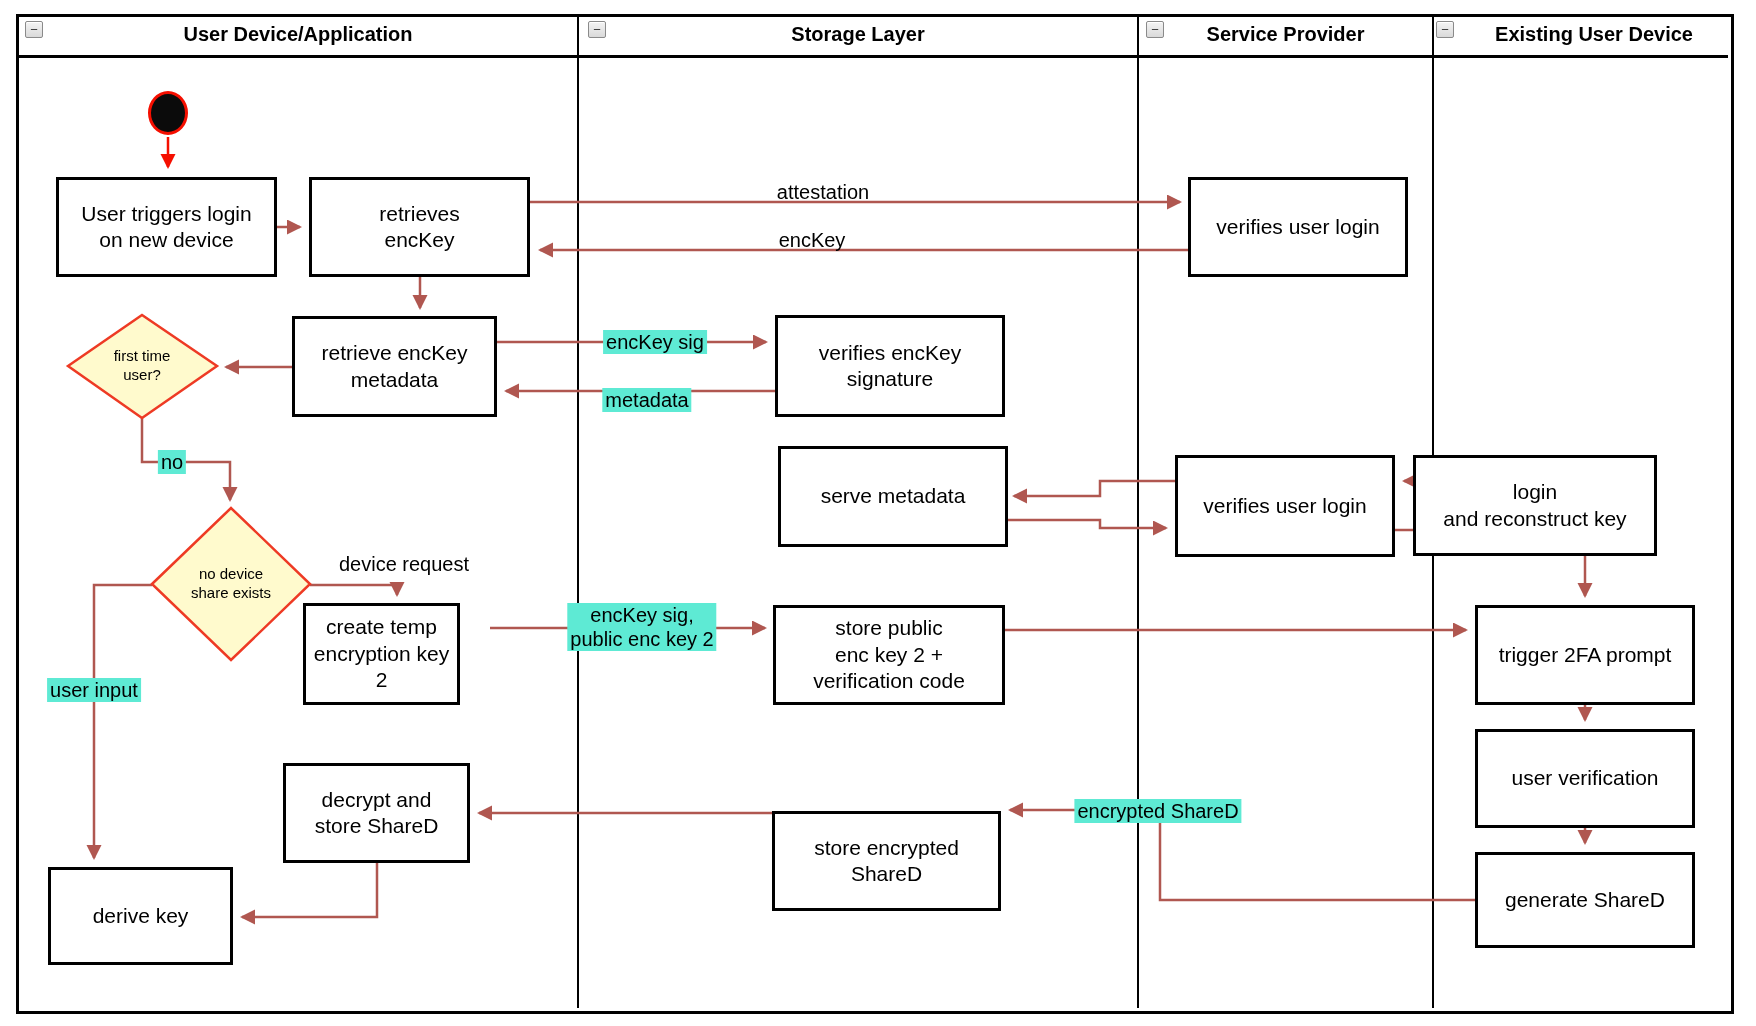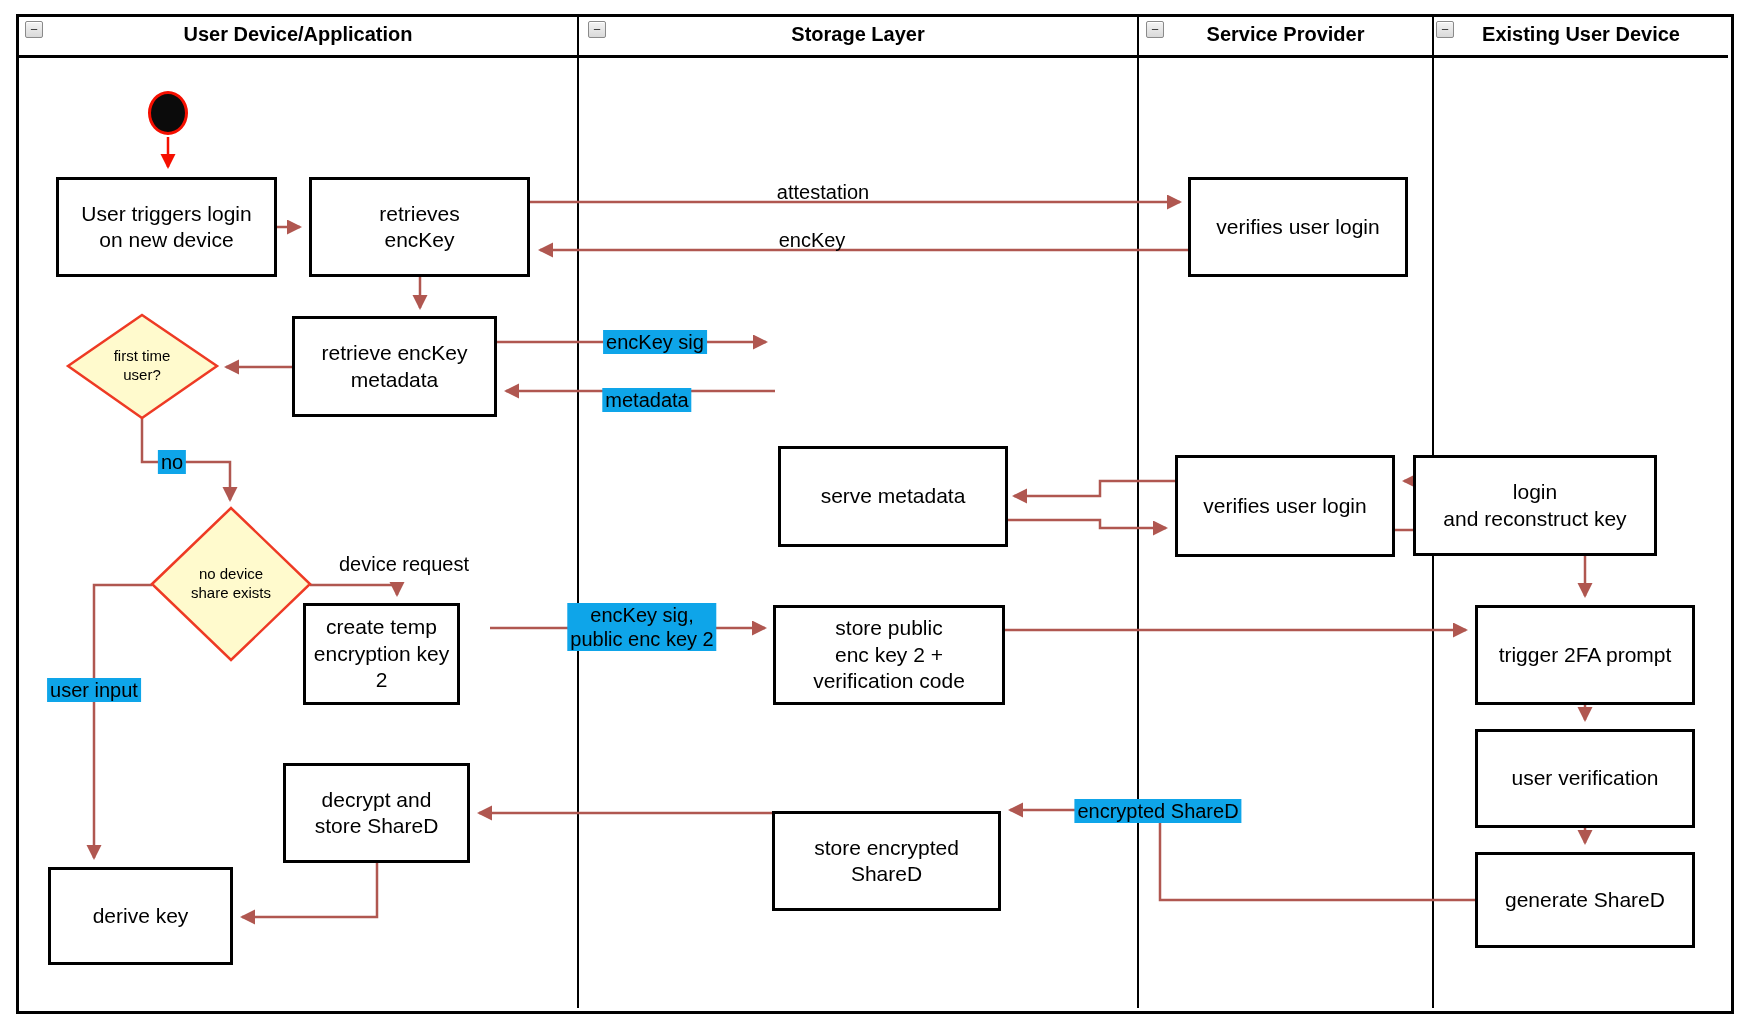--- a/index.html
+++ b/index.html
@@ -19,21 +19,21 @@
   .node{position:absolute;background:#fff;border:3px solid #000;box-sizing:border-box;
         display:flex;align-items:center;justify-content:center;text-align:center;
         font-size:21px;line-height:1.26;white-space:pre-line;z-index:2;}
   .diamond-label{position:absolute;transform:translate(-50%,-50%);text-align:center;
                  font-size:15px;line-height:1.25;white-space:pre-line;z-index:2;}
   .start-node{position:absolute;width:40px;height:44px;border-radius:50%;background:#0b0b0b;
               border:3px solid #f50f00;box-sizing:border-box;z-index:2;}
   
   .edge-label{position:absolute;transform:translate(-50%,-50%);font-size:20px;line-height:1.2;
               white-space:pre-line;text-align:center;z-index:3;}
-  .masked{background:#0ea5e9;padding:0 3px;}
+  .masked{background:#5eead4;padding:0 3px;}
   svg.connectors{position:absolute;left:0;top:0;z-index:1;pointer-events:none;}
 </style>
 </head>
 <body>
 
 <div id="stage">
 
   <div class="frame" style="left:16px;top:14px;width:1712px;height:994px;"></div>
   <div class="hline" style="left:16px;top:55px;width:1712px;"></div>
   <div class="vline" style="left:577px;top:14px;height:994px;"></div>
@@ -43,21 +43,21 @@
   <div class="collapse-btn" style="left:25px;top:21px;">−</div>
   <div class="lane-header" style="left:19px;width:558px;">User Device/Application</div>
 
   <div class="collapse-btn" style="left:588px;top:21px;">−</div>
   <div class="lane-header" style="left:579px;width:558px;">Storage Layer</div>
 
   <div class="collapse-btn" style="left:1146px;top:21px;">−</div>
   <div class="lane-header" style="left:1139px;width:293px;">Service Provider</div>
 
   <div class="collapse-btn" style="left:1436px;top:21px;">−</div>
-  <div class="lane-header" style="left:1434px;width:294px;">Existing User Device</div>
+  <div class="lane-header" style="left:1434px;width:294px;padding-left:13px;">Existing User Device</div>
 
   <svg class="connectors" width="1756" height="1026">
     <defs>
       <marker id="ah" markerWidth="7" markerHeight="7" refX="5.2" refY="3" orient="auto" markerUnits="strokeWidth">
         <path d="M0,0 L6,3 L0,6 z" fill="#b05750"></path>
       </marker>
       <marker id="ahr" markerWidth="7" markerHeight="7" refX="5.2" refY="3" orient="auto" markerUnits="strokeWidth">
         <path d="M0,0 L6,3 L0,6 z" fill="#f50f00"></path>
       </marker>
     </defs>
@@ -98,20 +98,22 @@
 on new device</div>
 
   <div class="node" style="left:309px;top:177px;width:221px;height:100px;">retrieves
 encKey</div>
 
   <div class="node" style="left:1188px;top:177px;width:220px;height:100px;">verifies user login</div>
 
   <div class="node" style="left:292px;top:316px;width:205px;height:101px;">retrieve encKey
 metadata</div>
 
+  <div class="node" style="left:775px;top:315px;width:230px;height:102px;">verifies encKey
+signature</div>
 
   <div class="node" style="left:778px;top:446px;width:230px;height:101px;">serve metadata</div>
 
   <div class="node" style="left:1175px;top:455px;width:220px;height:102px;">verifies user login</div>
 
   <div class="node" style="left:1413px;top:455px;width:244px;height:101px;">login
 and reconstruct key</div>
 
   <div class="node" style="left:303px;top:603px;width:157px;height:102px;">create temp
 encryption key 2</div>

